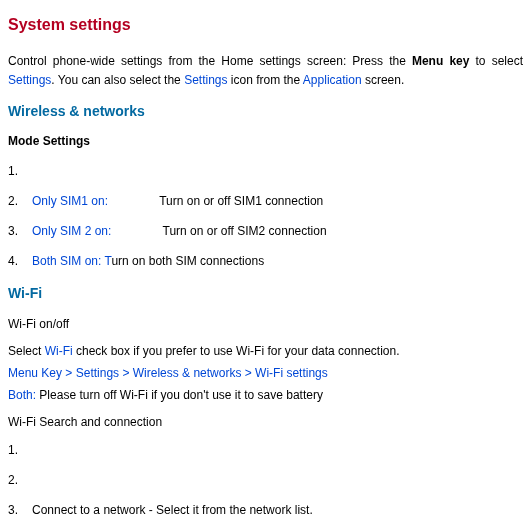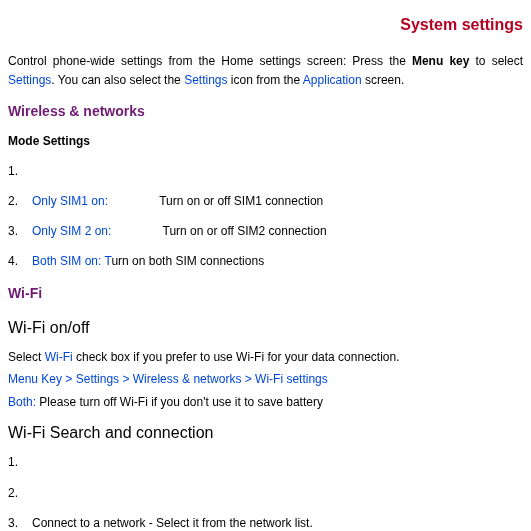--- a/index.html
+++ b/index.html
@@ -9,46 +9,46 @@
     box-sizing: border-box;
     font-family: Arial, Helvetica, sans-serif;
     color: #000;
     font-size: 12px;
     line-height: 1.6;
   }
   .title {
     font-family: Verdana, Geneva, sans-serif;
     font-weight: bold;
     color: #b40021;
-    text-align: right;
+    text-align: left;
     font-size: 16px;
     margin-bottom: 14px;
   }
   .intro {
     text-align: justify;
     margin-bottom: 10px;
   }
   .h2 {
     font-family: Verdana, Geneva, sans-serif;
     font-weight: bold;
-    color: #701a75;
+    color: #0369a1;
     font-size: 14px;
     margin-bottom: 10px;
   }
   .h3 {
     font-family: Verdana, Geneva, sans-serif;
     font-weight: bold;
     color: #000;
     font-size: 12px;
     margin: 8px 0 10px 0;
   }
   .sub {
     font-family: Verdana, Geneva, sans-serif;
     color: #000;
-    font-size: 16px;
+    font-size: 12px;
     margin: 8px 0 8px 0;
   }
   ol.list {
     padding-left: 0;
     margin: 4px 0 10px 0;
     list-style: none;
   }
   ol.list > li {
     display: flex;
     align-items: baseline;

